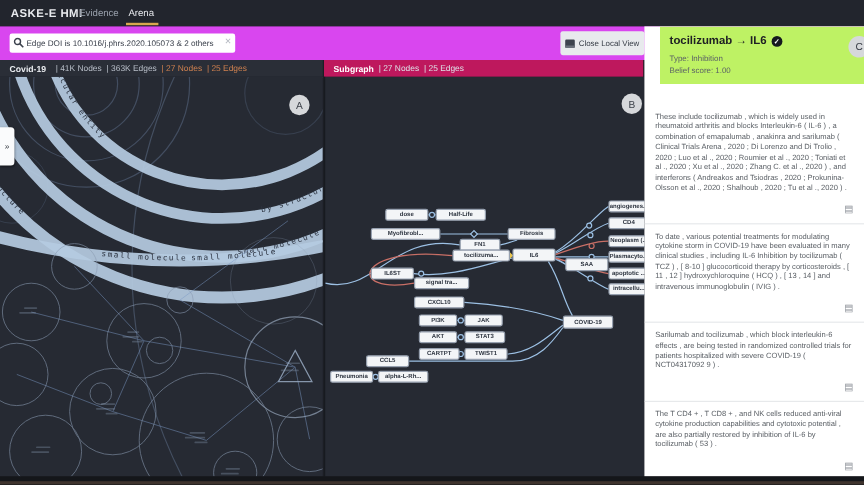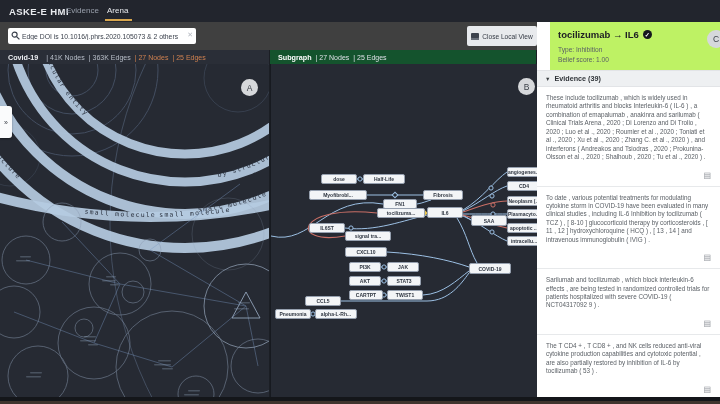--- a/index.html
+++ b/index.html
@@ -6,37 +6,37 @@
   #stage{position:relative;width:720px;height:404px;overflow:hidden;background:#1b1e24;
          font-family:"Liberation Sans",sans-serif;-webkit-font-smoothing:antialiased;}
   
   .topbar{position:absolute;left:0;top:0;width:720px;height:22px;background:#22252d;}
   .logo{position:absolute;left:9px;top:6px;font-size:9.5px;font-weight:bold;color:#e8eaee;letter-spacing:.4px;}
   .tab{position:absolute;top:6px;font-size:8px;color:#99a0ac;cursor:pointer;}
   .tab.knowledge{left:66px;}
   .tab.graphs{left:107px;color:#e8eaee;}
   .tab.graphs::after{content:"";position:absolute;left:-2px;right:-4px;bottom:-6px;height:2px;background:#d9a74e;}
   
-  .toolrow{position:absolute;left:0;top:22px;width:720px;height:28px;background:#404040;}
+  .toolrow{position:absolute;left:0;top:22px;width:720px;height:28px;background:#d946ef;}
   .search-wrap{position:absolute;left:8px;top:6px;width:188px;height:16px;background:#ffffff;border-radius:2px;}
   .search-wrap svg{position:absolute;left:3px;top:3px;}
   .search-input{position:absolute;left:14px;top:0;width:160px;height:16px;border:0;outline:0;padding:0;
                 font-family:"Liberation Sans",sans-serif;font-size:6.8px;color:#3b414c;background:transparent;}
   .search-clear{position:absolute;right:3px;top:3px;font-size:7px;color:#b7bbc3;cursor:pointer;}
   .close-btn{position:absolute;left:467px;top:4px;width:70px;height:20px;background:#e8eaed;border-radius:2px;
              display:flex;align-items:center;justify-content:center;font-size:6.6px;color:#343a44;cursor:pointer;}
   .close-btn .win-icon{display:inline-block;width:8px;height:7px;background:#3d434e;border-radius:1px;margin-right:3px;
              box-shadow:inset 0 -2px 0 #6a707b;}
   
   .strip-left{position:absolute;left:0;top:50px;width:269px;height:14px;background:#2a2e37;
               display:flex;align-items:center;font-size:7px;color:#b9bfc9;white-space:nowrap;overflow:hidden;}
   .strip-left b{color:#eceef2;margin:0 4px 0 8px;font-size:7.2px;}
   .strip-left .sel{color:#cf8150;margin-left:4px;}
   .strip-left .plain{margin-left:4px;}
-  .strip-mid{position:absolute;left:270px;top:50px;width:266px;height:14px;background:#14532d;
+  .strip-mid{position:absolute;left:270px;top:50px;width:266px;height:14px;background:#be185d;
              display:flex;align-items:center;font-size:7px;color:#dde0e6;white-space:nowrap;overflow:hidden;}
   .strip-mid b{color:#ffffff;margin:0 4px 0 8px;font-size:7.2px;}
   
   .panelA{position:absolute;left:0;top:64px;width:269px;height:333px;background:#262a33;overflow:hidden;}
   .panelB{position:absolute;left:270px;top:64px;width:266px;height:333px;background:#262a33;overflow:hidden;border-left:1px solid #171a20;}
   .panelC{position:absolute;left:537px;top:22px;width:183px;height:375px;background:#ffffff;overflow:hidden;}
   .badge{position:absolute;border-radius:50%;background:#d6d8db;color:#3c4149;display:flex;align-items:center;justify-content:center;
          font-size:8.5px;z-index:5;}
   .expander{position:absolute;left:0;top:106px;width:12px;height:32px;background:#fafbfc;border-radius:0 3px 3px 0;
             display:flex;align-items:center;justify-content:center;font-size:7px;color:#3c4149;cursor:pointer;z-index:6;
@@ -277,24 +277,20 @@
   <div class="panelC">
     <div class="dp-head">
       <div class="dp-title">
         <span>tocilizumab → IL6</span>
         <span class="check">✓</span>
       </div>
       <div class="dp-meta1">Type: Inhibition</div>
       <div class="dp-meta2">Belief score: 1.00</div>
       <div class="badge" style="left:157px;top:8px;width:18px;height:18px;">C</div>
     </div>
-    <div class="ev-head">
-      <span class="tri">▼</span>
-      <span class="lbl">Evidence (39)</span>
-    </div>
     <div class="ev-list">
       <div class="ev-item">
         <p>These include tocilizumab , which is widely used in rheumatoid arthritis and blocks Interleukin-6 ( IL-6 ) , a combination of emapalumab , anakinra and sarilumab ( Clinical Trials Arena , 2020 ; Di Lorenzo and Di Trolio , 2020 ; Luo et al ., 2020 ; Roumier et al ., 2020 ; Toniati et al ., 2020 ; Xu et al ., 2020 ; Zhang C. et al ., 2020 ) , and interferons ( Andreakos and Tsiodras , 2020 ; Prokunina-Olsson et al ., 2020 ; Shalhoub , 2020 ; Tu et al ., 2020 ) .</p>
         <div class="ev-icon-row"><span class="ev-icon">▤</span></div>
       </div>
       <div class="ev-item">
         <p>To date , various potential treatments for modulating cytokine storm in COVID-19 have been evaluated in many clinical studies , including IL-6 Inhibition by tocilizumab ( TCZ ) , [ 8-10 ] glucocorticoid therapy by corticosteroids , [ 11 , 12 ] hydroxychloroquine ( HCQ ) , [ 13 , 14 ] and intravenous immunoglobulin ( IVIG ) .</p>
         <div class="ev-icon-row"><span class="ev-icon">▤</span></div>
       </div>
       <div class="ev-item">

